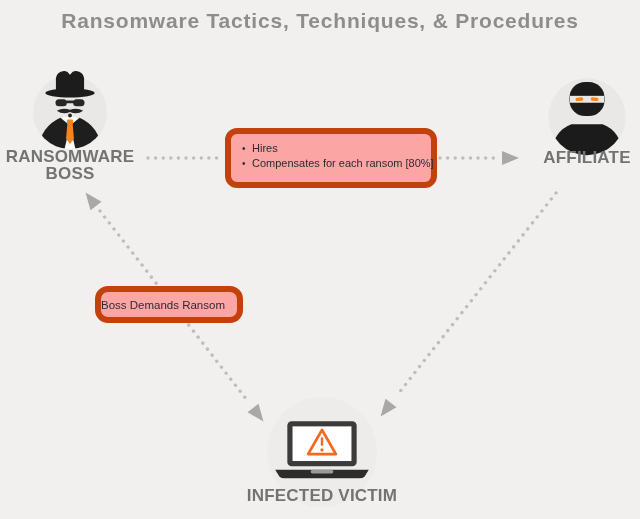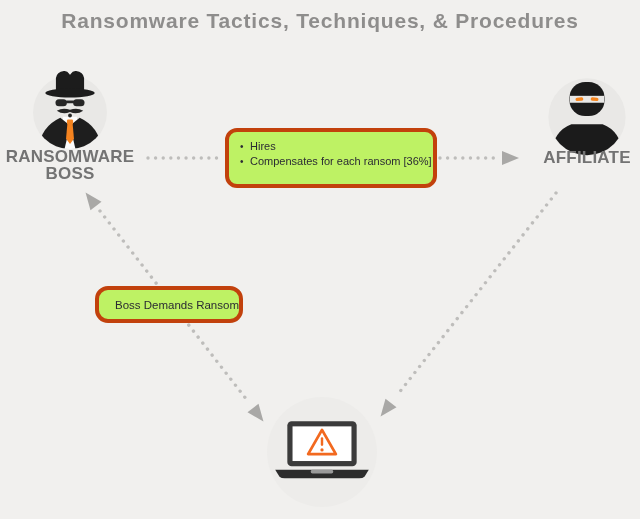--- a/index.html
+++ b/index.html
@@ -31,38 +31,38 @@
     color: #737373; font-weight: bold; font-size: 17px;
     text-align: center; line-height: 17px; letter-spacing: 0.2px;
     white-space: pre-line;
   }
   #boss-label { left: 0px; top: 148px; width: 140px; }
   #affiliate-label { left: 517px; top: 149px; width: 140px; }
   #victim-label { left: 242px; top: 487px; width: 160px; }
 
   .callout {
     position: absolute; z-index: 2;
-    background: #bef264;
-    border: 4px solid #c2410c;
+    background: #fca5a5;
+    border: 6px solid #c2410c;
     border-radius: 12px;
     box-sizing: border-box;
     color: #2b2b33;
   }
   #hires-box { left: 225px; top: 128px; width: 212px; height: 60px; padding: 7px 8px 6px 10px; }
   #hires-box ul { margin: 0; padding: 0; list-style: none; }
   #hires-box li {
     font-size: 11px; line-height: 15px; position: relative; padding-left: 11px;
     white-space: nowrap;
   }
   #hires-box li::before {
     content: "•"; position: absolute; left: 1px; top: 0;
     font-size: 10px; color: #2b2b33;
   }
   .small-callout {
-    display: flex; align-items: center; justify-content: flex-end;
+    display: flex; align-items: center; justify-content: flex-start;
     font-size: 11.5px; text-align: center;
   }
   #boss-demands-box { left: 95px; top: 286px; width: 148px; height: 37px; border-radius: 13px; }
   #distributes-box { left: 400px; top: 285px; width: 150px; height: 37px; border-radius: 13px; }
 </style>
 </head>
 <body>
 
 <div class="canvas">
 
@@ -139,25 +139,26 @@
     <path d="M60 10 L76 38 L44 38 Z" fill="none" stroke="#f2691f" stroke-width="3.2" stroke-linejoin="round"></path>
     <rect x="58.6" y="18.5" width="2.8" height="10" rx="1.4" fill="#f2691f"></rect>
     <circle cx="60" cy="33.2" r="1.9" fill="#f2691f"></circle>
     <path d="M6 56 L114 56 L109 64 Q107 66 103 66 L17 66 Q13 66 11 64 Z" fill="#2c2c2c"></path>
     <rect x="47" y="56" width="26" height="4.5" rx="2" fill="#9a9a9a"></rect>
   </svg>
 
   <div id="boss-label" class="entity-label">RANSOMWARE
 BOSS</div>
   <div id="affiliate-label" class="entity-label">AFFILIATE</div>
+  <div id="victim-label" class="entity-label">INFECTED VICTIM</div>
 
   <div id="hires-box" class="callout">
     <ul>
       <li>Hires</li>
-      <li>Compensates for each ransom [36%]</li>
+      <li>Compensates for each ransom [80%]</li>
     </ul>
   </div>
 
   <div id="boss-demands-box" class="callout small-callout">
     <span>Boss Demands Ransom</span>
   </div>
 
 
 </div>
 

